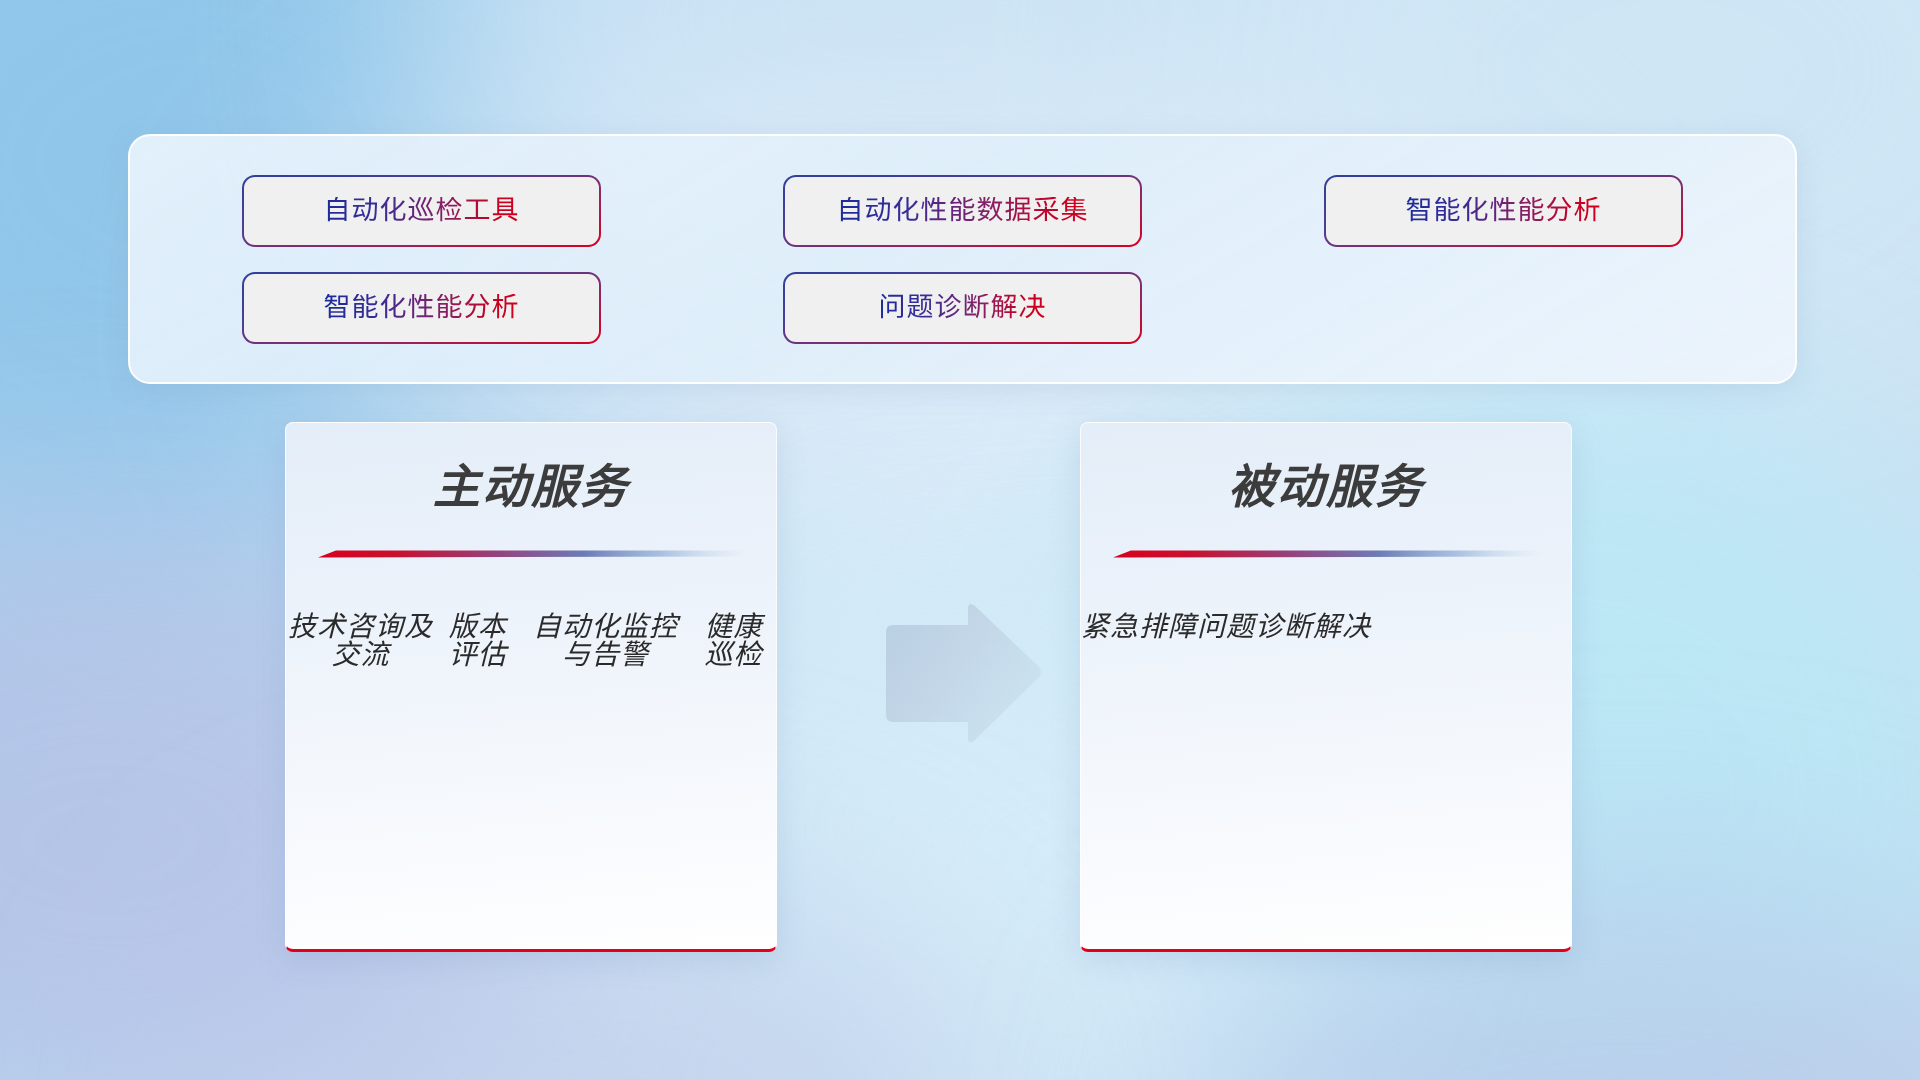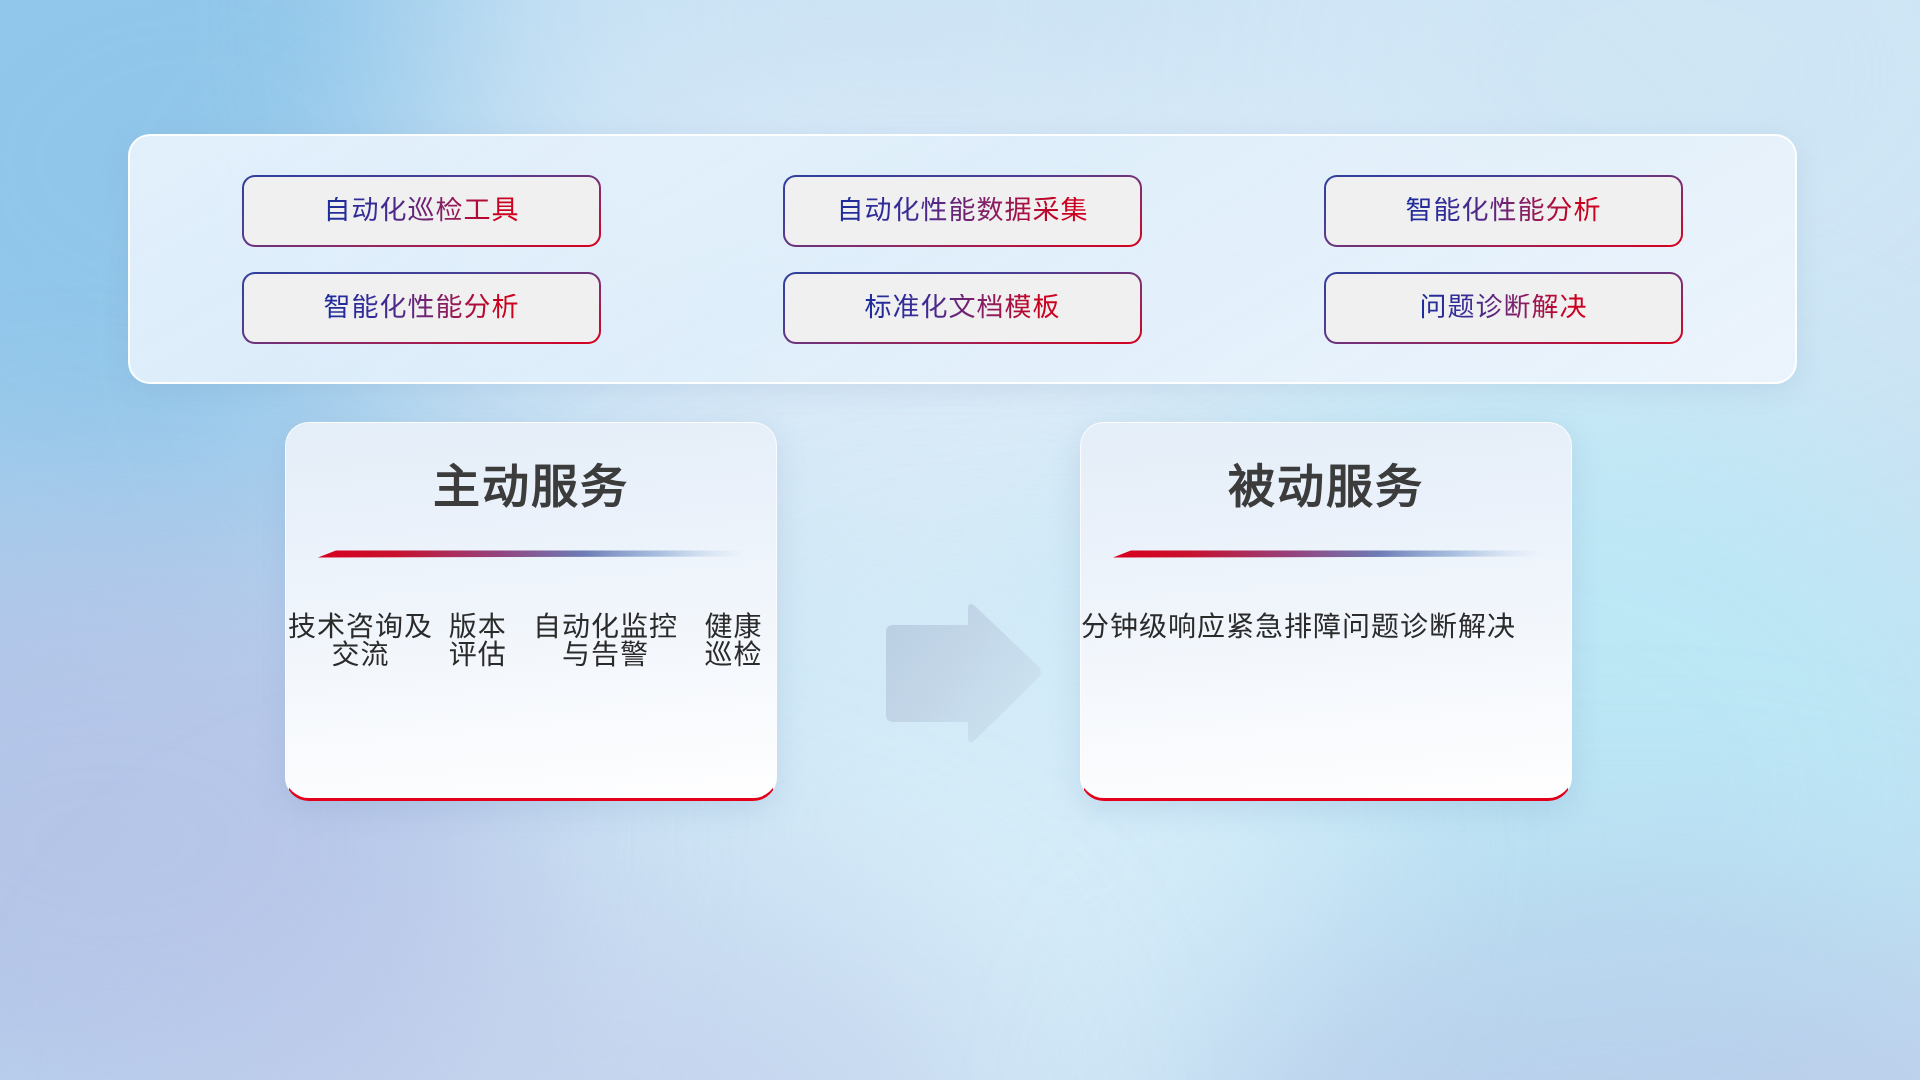--- a/index.html
+++ b/index.html
@@ -66,28 +66,29 @@
     position:relative;z-index:2;
     font-size:27px;letter-spacing:1px;font-weight:400;line-height:1;
     background:linear-gradient(90deg,#1b2c9b 0%,#3a2c96 28%,#8a1e62 62%,#c8001f 88%,#d10020 100%);
     -webkit-background-clip:text;background-clip:text;
     -webkit-text-fill-color:transparent;color:transparent;
     white-space:nowrap;
   }
 
   
   .service-card{
-    position:absolute;top:422px;width:492px;height:379px;
-    border-radius:24px;
+    position:absolute;top:422px;width:492px;height:530px;
+    border-radius:8px;
     background:linear-gradient(175deg,#e4eef8 0%,#eaf1fa 26%,#f3f7fc 60%,#fbfcfe 88%,#ffffff 100%);
     border:1px solid rgba(255,255,255,.75);
     border-bottom:3px solid #e2001a;
     box-shadow:0 8px 30px rgba(110,140,185,.2);
     box-sizing:border-box;
     overflow:hidden;
+    font-style:italic;
   }
   #card-proactive{left:285px;}
   #card-reactive {left:1080px;}
 
   .card-title{
     margin:0;padding-top:40px;
     text-align:center;
     font-size:47px;font-weight:700;letter-spacing:2px;
     color:#3c3c3c;
     line-height:1;
@@ -144,23 +145,20 @@
     </div>
 
     <div class="pill">
       <span class="pill-label">智能化性能分析</span>
     </div>
 
     <div class="pill">
       <span class="pill-label">智能化性能分析</span>
     </div>
 
-    <div class="pill">
-      <span class="pill-label">标准化文档模板</span>
-    </div>
 
     <div class="pill">
       <span class="pill-label">问题诊断解决</span>
     </div>
 
   </div>
 </section>
 
 <section class="service-card" id="card-proactive">
   <h2 class="card-title">主动服务</h2>
@@ -215,17 +213,16 @@
           <stop offset="0.62" stop-color="#5f6fae" stop-opacity=".9"></stop>
           <stop offset="0.80" stop-color="#7fa0cf" stop-opacity=".6"></stop>
           <stop offset="1" stop-color="#b9d2ea" stop-opacity="0"></stop>
         </linearGradient>
       </defs>
       <polygon points="0,10.5 18,3.5 432,3.5 432,9.5" fill="url(#divGradB)"></polygon>
     </svg>
   </div>
 
   <ul class="card-list">
-    <li>分钟级响应</li>
     <li>紧急排障</li>
     <li>问题诊断解决</li>
   </ul>
 </section>
 
 </body></html>

